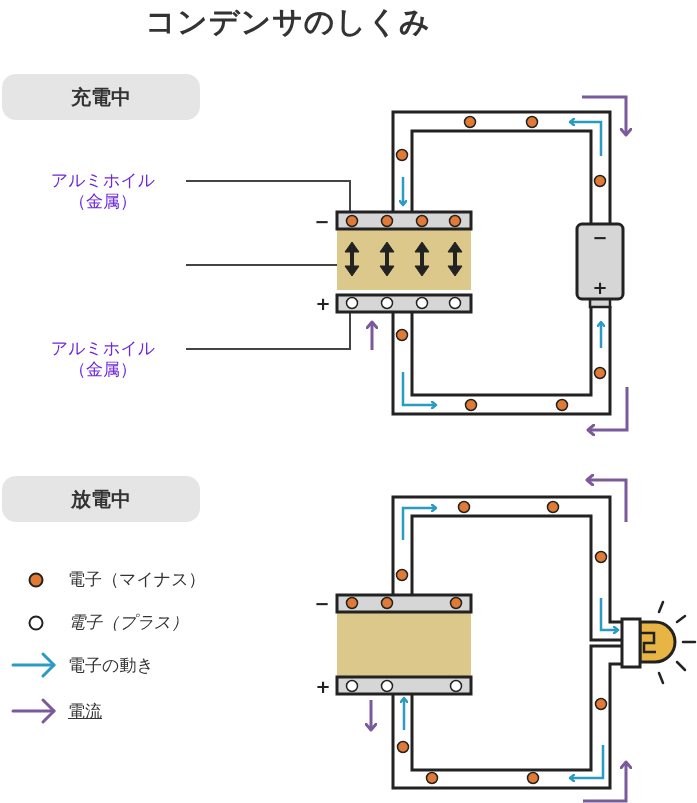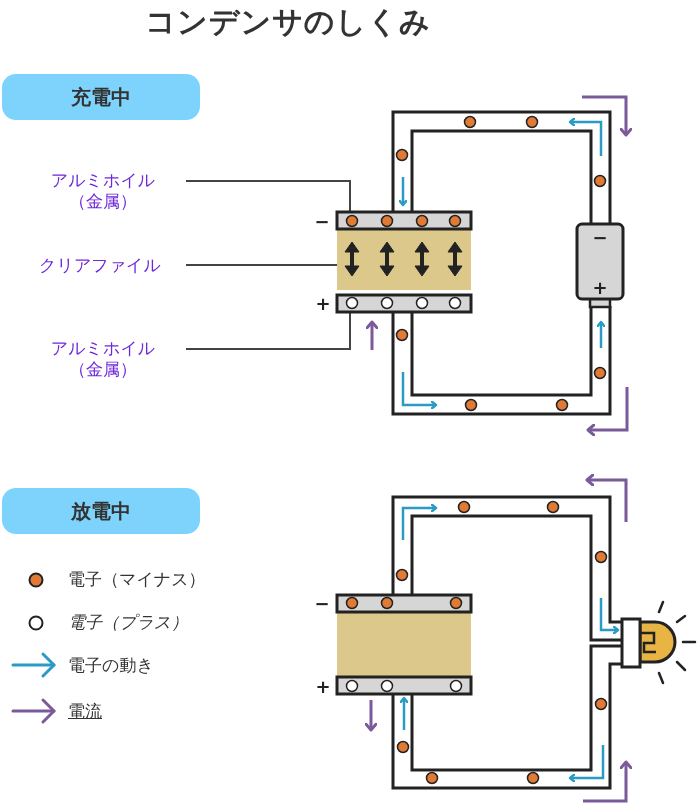--- a/index.html
+++ b/index.html
@@ -1,42 +1,41 @@
 <!DOCTYPE html>
 <html><head>
 <meta charset="utf-8">
 <style>
   html,body{margin:0;padding:0;background:#ffffff;}
   body{width:697px;height:803px;position:relative;overflow:hidden;font-family:"DejaVu Sans",sans-serif;color:#333333;}
   .title{position:absolute;left:0;top:2px;width:576px;text-align:center;font-size:30px;font-weight:bold;color:#333;letter-spacing:1px;}
-  .pill{position:absolute;left:2px;width:198px;height:46px;border-radius:14px;background:#7dd3fc;display:flex;align-items:center;justify-content:center;font-size:20px;font-weight:bold;color:#333;}
+  .pill{position:absolute;left:2px;width:198px;height:46px;border-radius:14px;background:#e5e5e5;display:flex;align-items:center;justify-content:center;font-size:20px;font-weight:bold;color:#333;}
   .lbl{position:absolute;text-align:center;font-size:17px;line-height:21px;color:#6d28d9;white-space:nowrap;}
   .legend-text{position:absolute;left:68px;font-size:17px;color:#333;white-space:nowrap;}
   svg{position:absolute;left:0;top:0;}
 </style>
 </head>
 <body>
 
 <div class="title">コンデンサのしくみ</div>
 
 <div class="pill" style="top:74px;">充電中</div>
 
 <div class="lbl" style="left:28px;top:170px;width:150px;">
   <div>アルミホイル</div>
   <div>（金属）</div>
 </div>
 <div class="lbl" style="left:20px;top:255px;width:160px;">
-  <div>クリアファイル</div>
 </div>
 <div class="lbl" style="left:28px;top:338px;width:150px;">
   <div>アルミホイル</div>
   <div>（金属）</div>
 </div>
 
-<div class="pill" style="top:488px;">放電中</div>
+<div class="pill" style="top:476px;">放電中</div>
 
 <div>
   <div class="legend-text" style="top:568px;">電子（マイナス）</div>
   <div class="legend-text" style="top:611px;font-style:italic;">電子（プラス）</div>
   <div class="legend-text" style="top:654px;">電子の動き</div>
   <div class="legend-text" style="top:700px;text-decoration:underline;">電流</div>
 </div>
 
 <svg width="697" height="803" viewBox="0 0 697 803">
   <defs>

